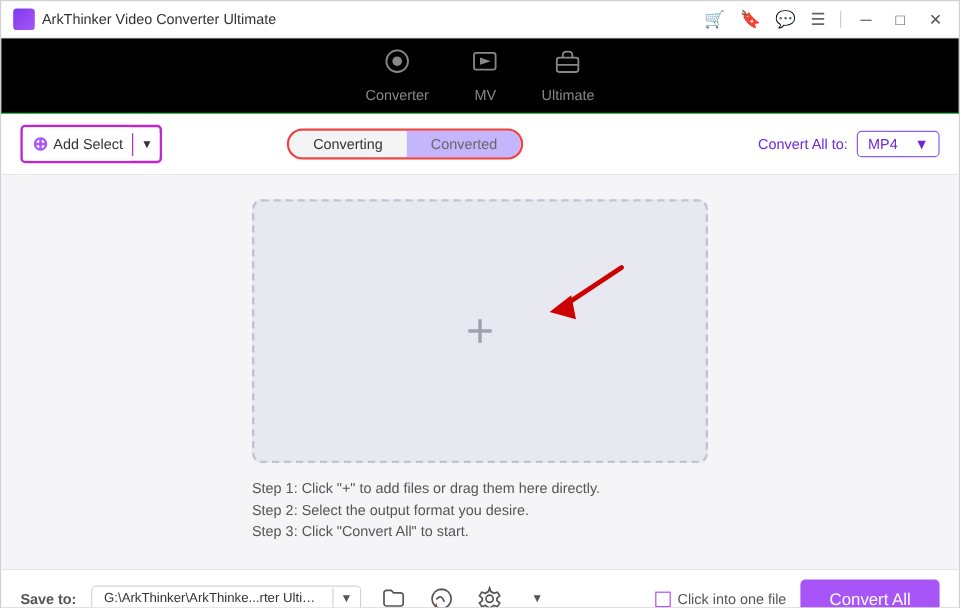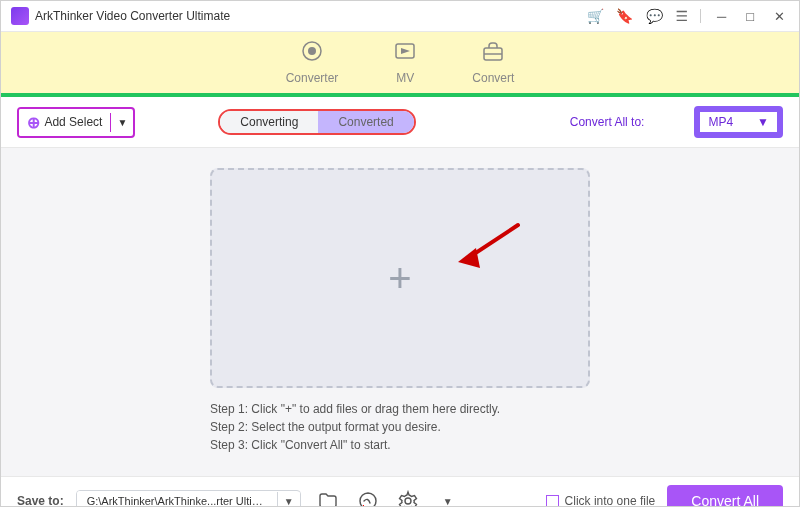--- a/index.html
+++ b/index.html
@@ -56,27 +56,27 @@
       padding: 0 4px;
     }
     .win-separator {
       width: 1px;
       height: 14px;
       background: #ccc;
     }
 
     
     .nav-tabs {
-      background: #fef9c3;
+      background: #000000;
       display: flex;
       align-items: center;
       justify-content: center;
-      gap: 56px;
+      gap: 36px;
       padding: 8px 0 0;
-      border-bottom: 4px solid #22c55e;
+      border-bottom: 1px solid #22c55e;
     }
     .nav-tab {
       display: flex;
       flex-direction: column;
       align-items: center;
       gap: 4px;
       padding-bottom: 8px;
       cursor: pointer;
       color: #888;
       font-size: 12px;
@@ -156,28 +156,27 @@
       display: flex;
       align-items: center;
       gap: 8px;
       margin-left: auto;
       font-size: 12px;
       color: #6d28d9;
     }
     .format-select {
       display: flex;
       align-items: center;
-      border: 6px solid #8b5cf6;
+      border: 1px solid #8b5cf6;
       border-radius: 4px;
       padding: 3px 8px;
       background: #fff;
       font-size: 12px;
-      gap: 24px;
-      cursor: pointer;
-      margin-left: 42px;
+      gap: 14px;
+      cursor: pointer;
     }
 
     
     .main-content {
       flex: 1;
       background: #f5f5f7;
       display: flex;
       align-items: center;
       justify-content: center;
       padding: 20px;
@@ -353,21 +352,21 @@
     <span>MV</span>
   </div>
   <div class="nav-tab">
     <span class="nav-tab-icon">
       <svg width="22" height="22" viewBox="0 0 22 22" fill="none">
         <rect x="2" y="8" width="18" height="12" rx="2" stroke="#888" stroke-width="1.5"></rect>
         <path d="M7 8 V6 C7 4.3 8.3 3 10 3 H12 C13.7 3 15 4.3 15 6 V8" stroke="#888" stroke-width="1.5"></path>
         <line x1="2" y1="14" x2="20" y2="14" stroke="#888" stroke-width="1.5"></line>
       </svg>
     </span>
-    <span>Convert</span>
+    <span>Ultimate</span>
   </div>
 </div>
 
 <div class="subtoolbar">
   <div class="add-files-btn">
     <div class="add-files-main">
       <span class="add-files-plus">⊕</span>
       <span>Add Select</span>
     </div>
     <div class="add-files-dropdown">▼</div>

